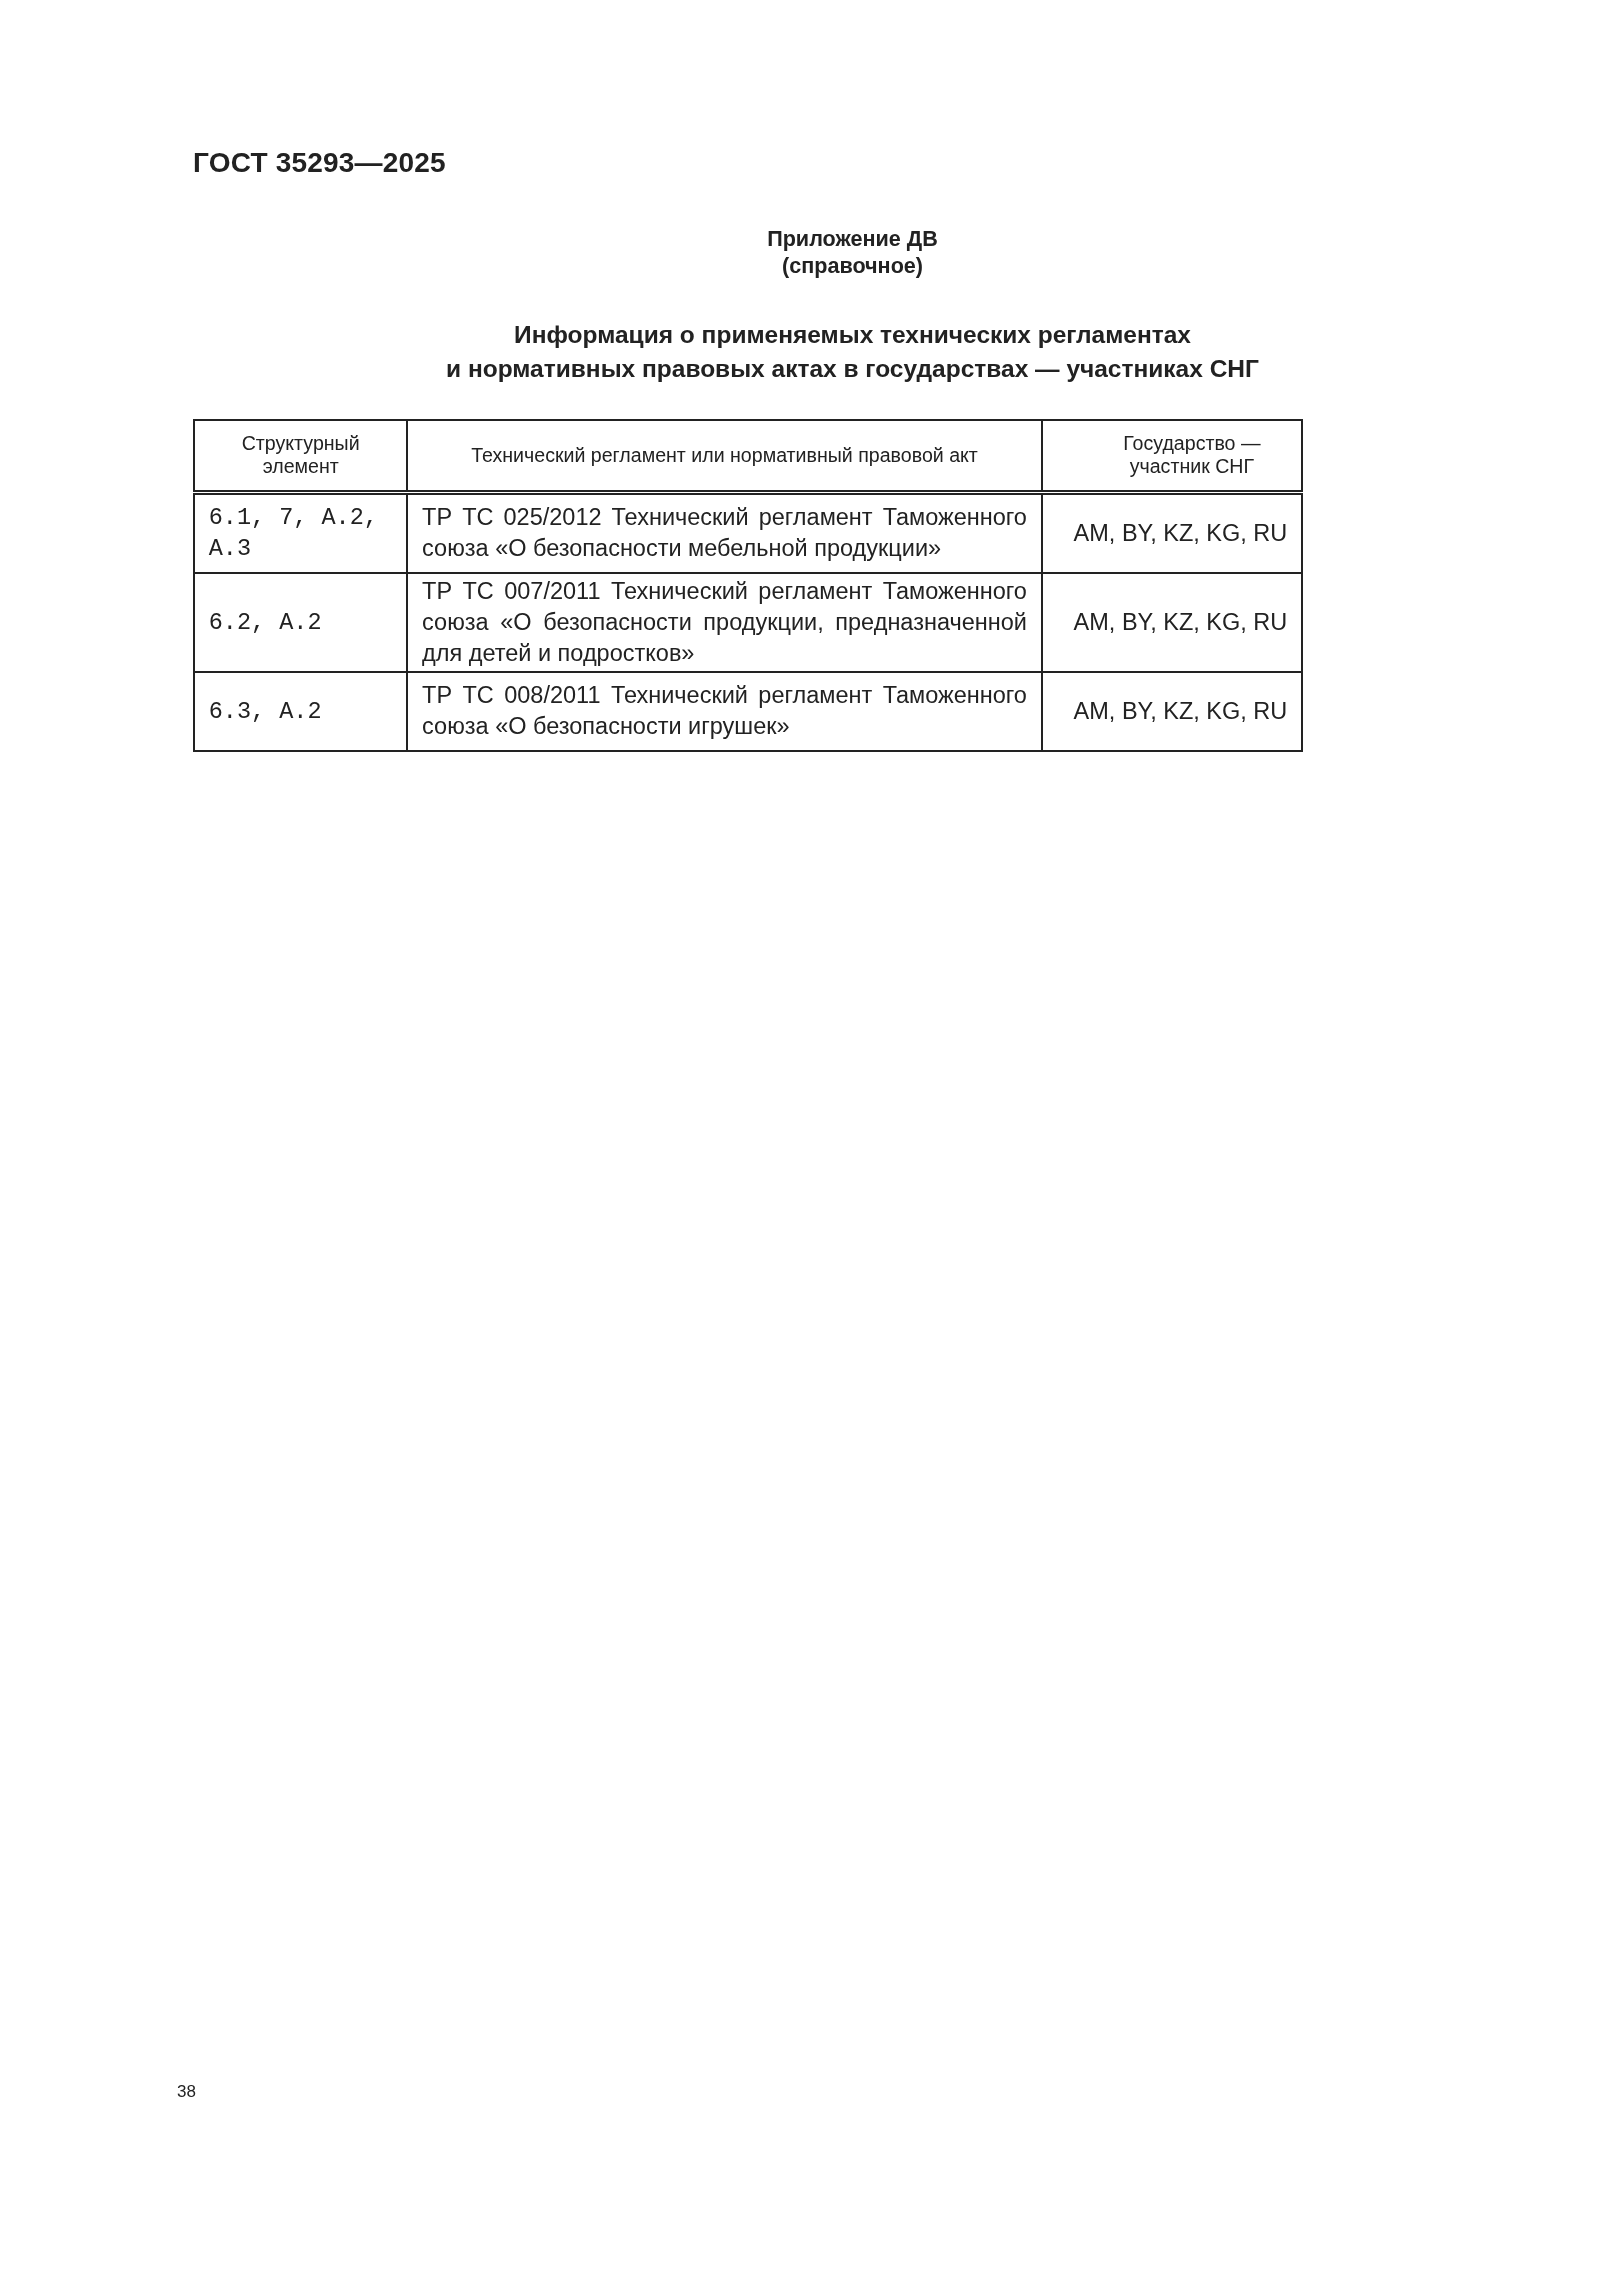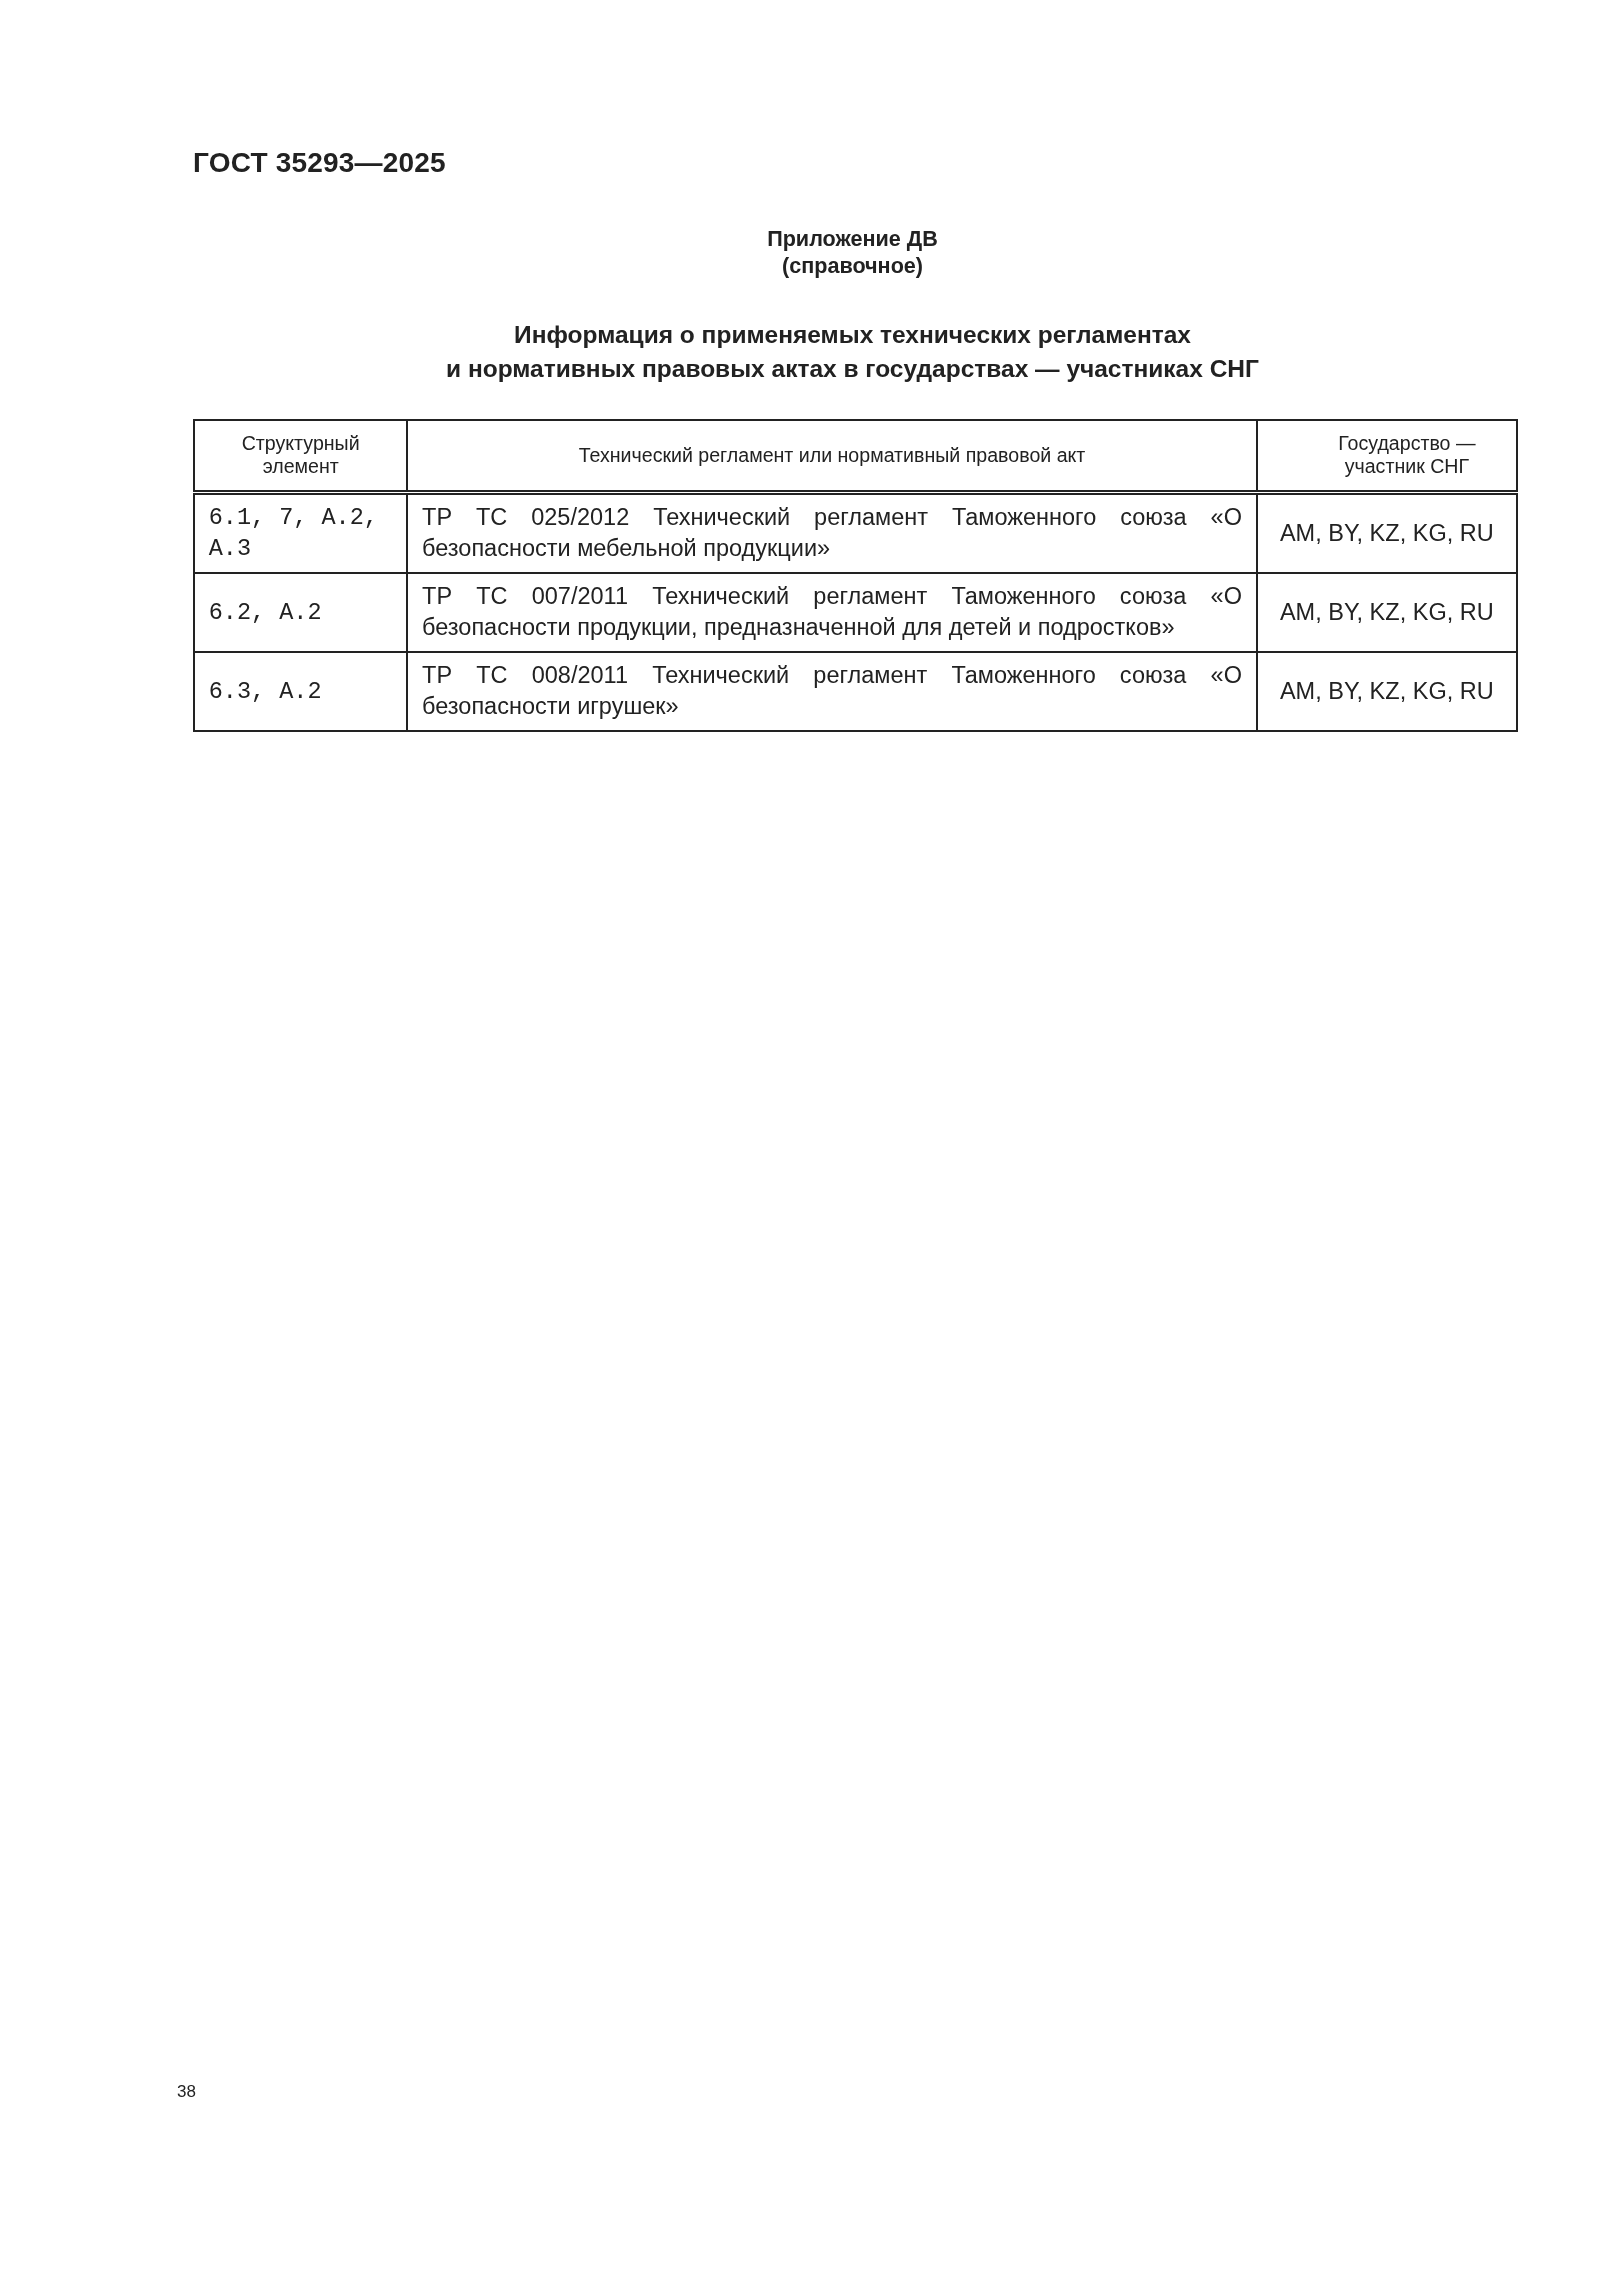--- a/index.html
+++ b/index.html
@@ -40,21 +40,21 @@
       top: 318px;
       text-align: center;
       font-size: 24.5px;
       font-weight: bold;
       line-height: 34px;
     }
     table.reg-table {
       position: absolute;
       left: 193px;
       top: 419px;
-      width: 1325px;
+      width: 1110px;
       border-collapse: collapse;
       border: 2.9px solid #222222;
       font-size: 23.5px;
       line-height: 31px;
     }
     table.reg-table th {
       font-weight: normal;
       font-size: 19.6px;
       line-height: 23.5px;
       text-align: center;
@@ -68,21 +68,21 @@
     table.reg-table td {
       border-right: 2px solid #222222;
       border-top: 2.9px solid #222222;
       vertical-align: middle;
       height: 73px;
       padding: 2px 13.7px;
     }
     table.reg-table td:last-child { border-right: none; }
     table.reg-table td.c-elem { text-align: left; width: 184px; font-family: Liberation Mono, monospace; }
     table.reg-table td.c-act { text-align: justify; }
-    table.reg-table td.c-state { text-align: center; width: 231px; white-space: nowrap; }
+    table.reg-table td.c-state { text-align: right; width: 231px; white-space: nowrap; }
     .page-number {
       position: absolute;
       left: 177px;
       top: 2082px;
       font-size: 17px;
     }
   </style>
 </head>
 <body>
 

